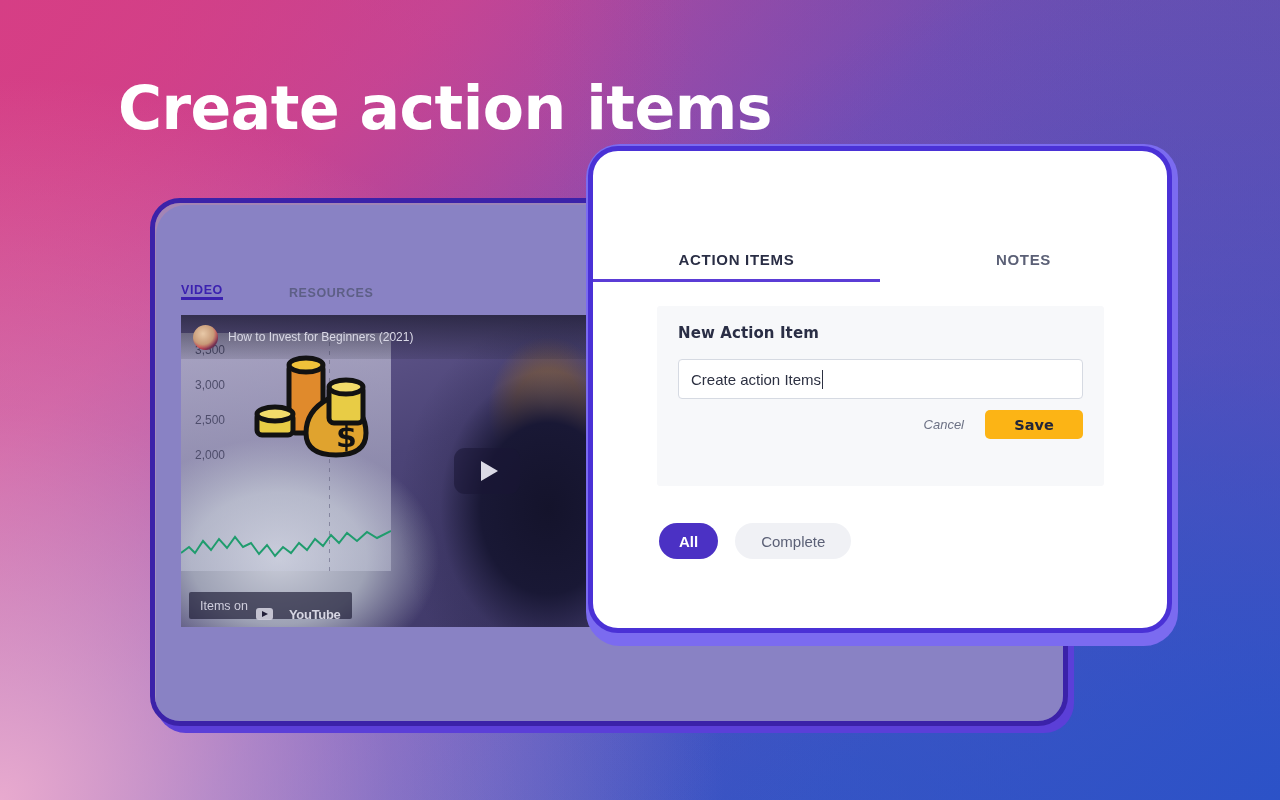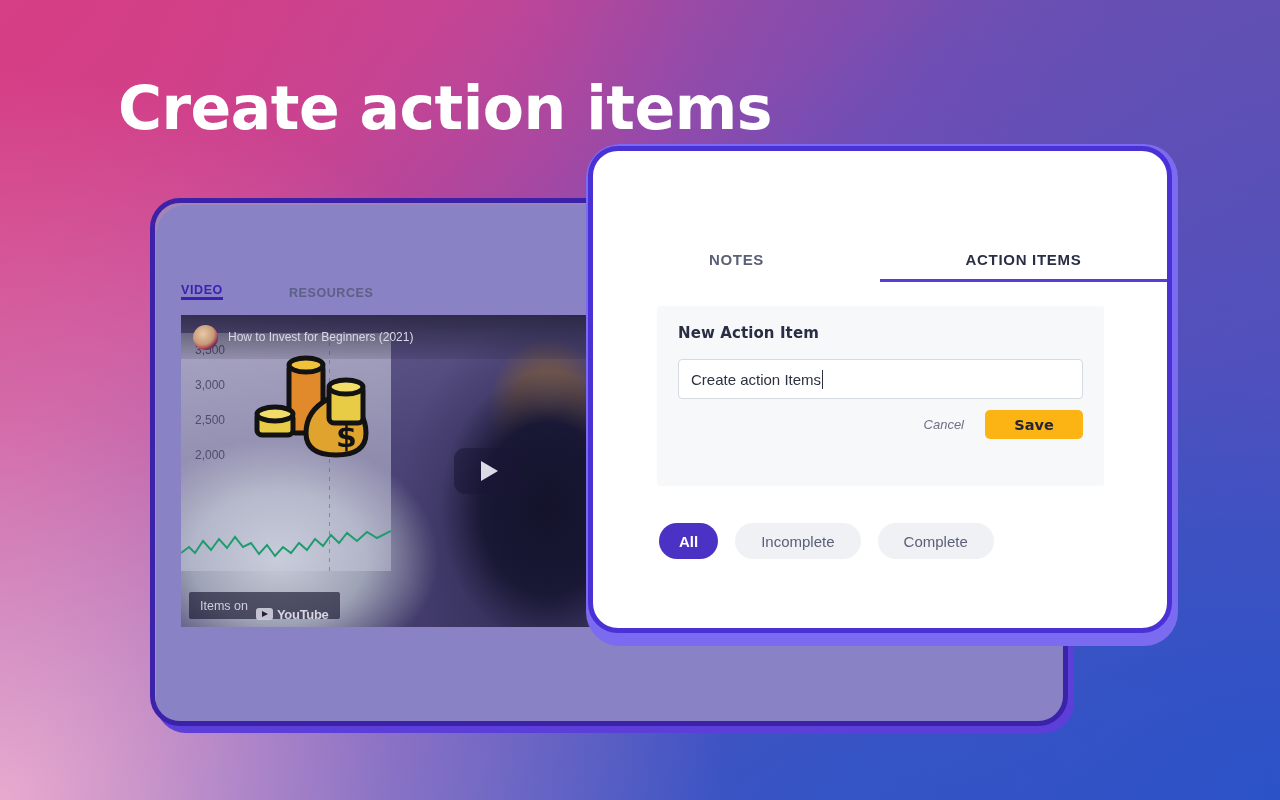--- a/index.html
+++ b/index.html
@@ -210,21 +210,21 @@
     display: flex;
     align-items: center;
     gap: 8px;
     background: rgba(20,18,44,0.62);
     border-radius: 2px;
   }
   #watch-on .label {
     font-size: 12.5px;
     color: #cfcedd;
   }
-  #yt-badge { display: flex; align-items: center; gap: 4px; margin-top: 17px; }
+  #yt-badge { display: flex; align-items: center; gap: 16px; margin-top: 17px; }
   #yt-play {
     width: 17px; height: 12px;
     background: rgba(210,208,222,0.9);
     border-radius: 3px;
     position: relative;
   }
   #yt-play::after {
     content: "";
     position: absolute;
     left: 6px; top: 3px;
@@ -463,37 +463,36 @@
         <div id="yt-word">YouTube</div>
       </div>
     </div>
   </div>
 </div>
 
 <div id="modal-glow"></div>
 <div id="modal">
 
   <div id="modal-tabs">
+    <div class="modal-tab active">ACTION ITEMS</div>
     <div class="modal-tab">NOTES</div>
-    <div class="modal-tab active">ACTION ITEMS</div>
   </div>
 
   <div id="new-item-panel">
     <div id="new-item-heading">New Action Item</div>
 
     <div id="item-input">
       <span id="item-input-value">Create action Items</span>
       <span id="caret"></span>
     </div>
 
 
     <div id="action-row">
       <div id="cancel-button">Cancel</div>
       <div id="save-button">Save</div>
     </div>
   </div>
 
   <div id="filters">
     <div class="pill active">All</div>
-    <div class="pill">Incomplete</div>
     <div class="pill">Complete</div>
   </div>
 </div>
 
 </body></html>

